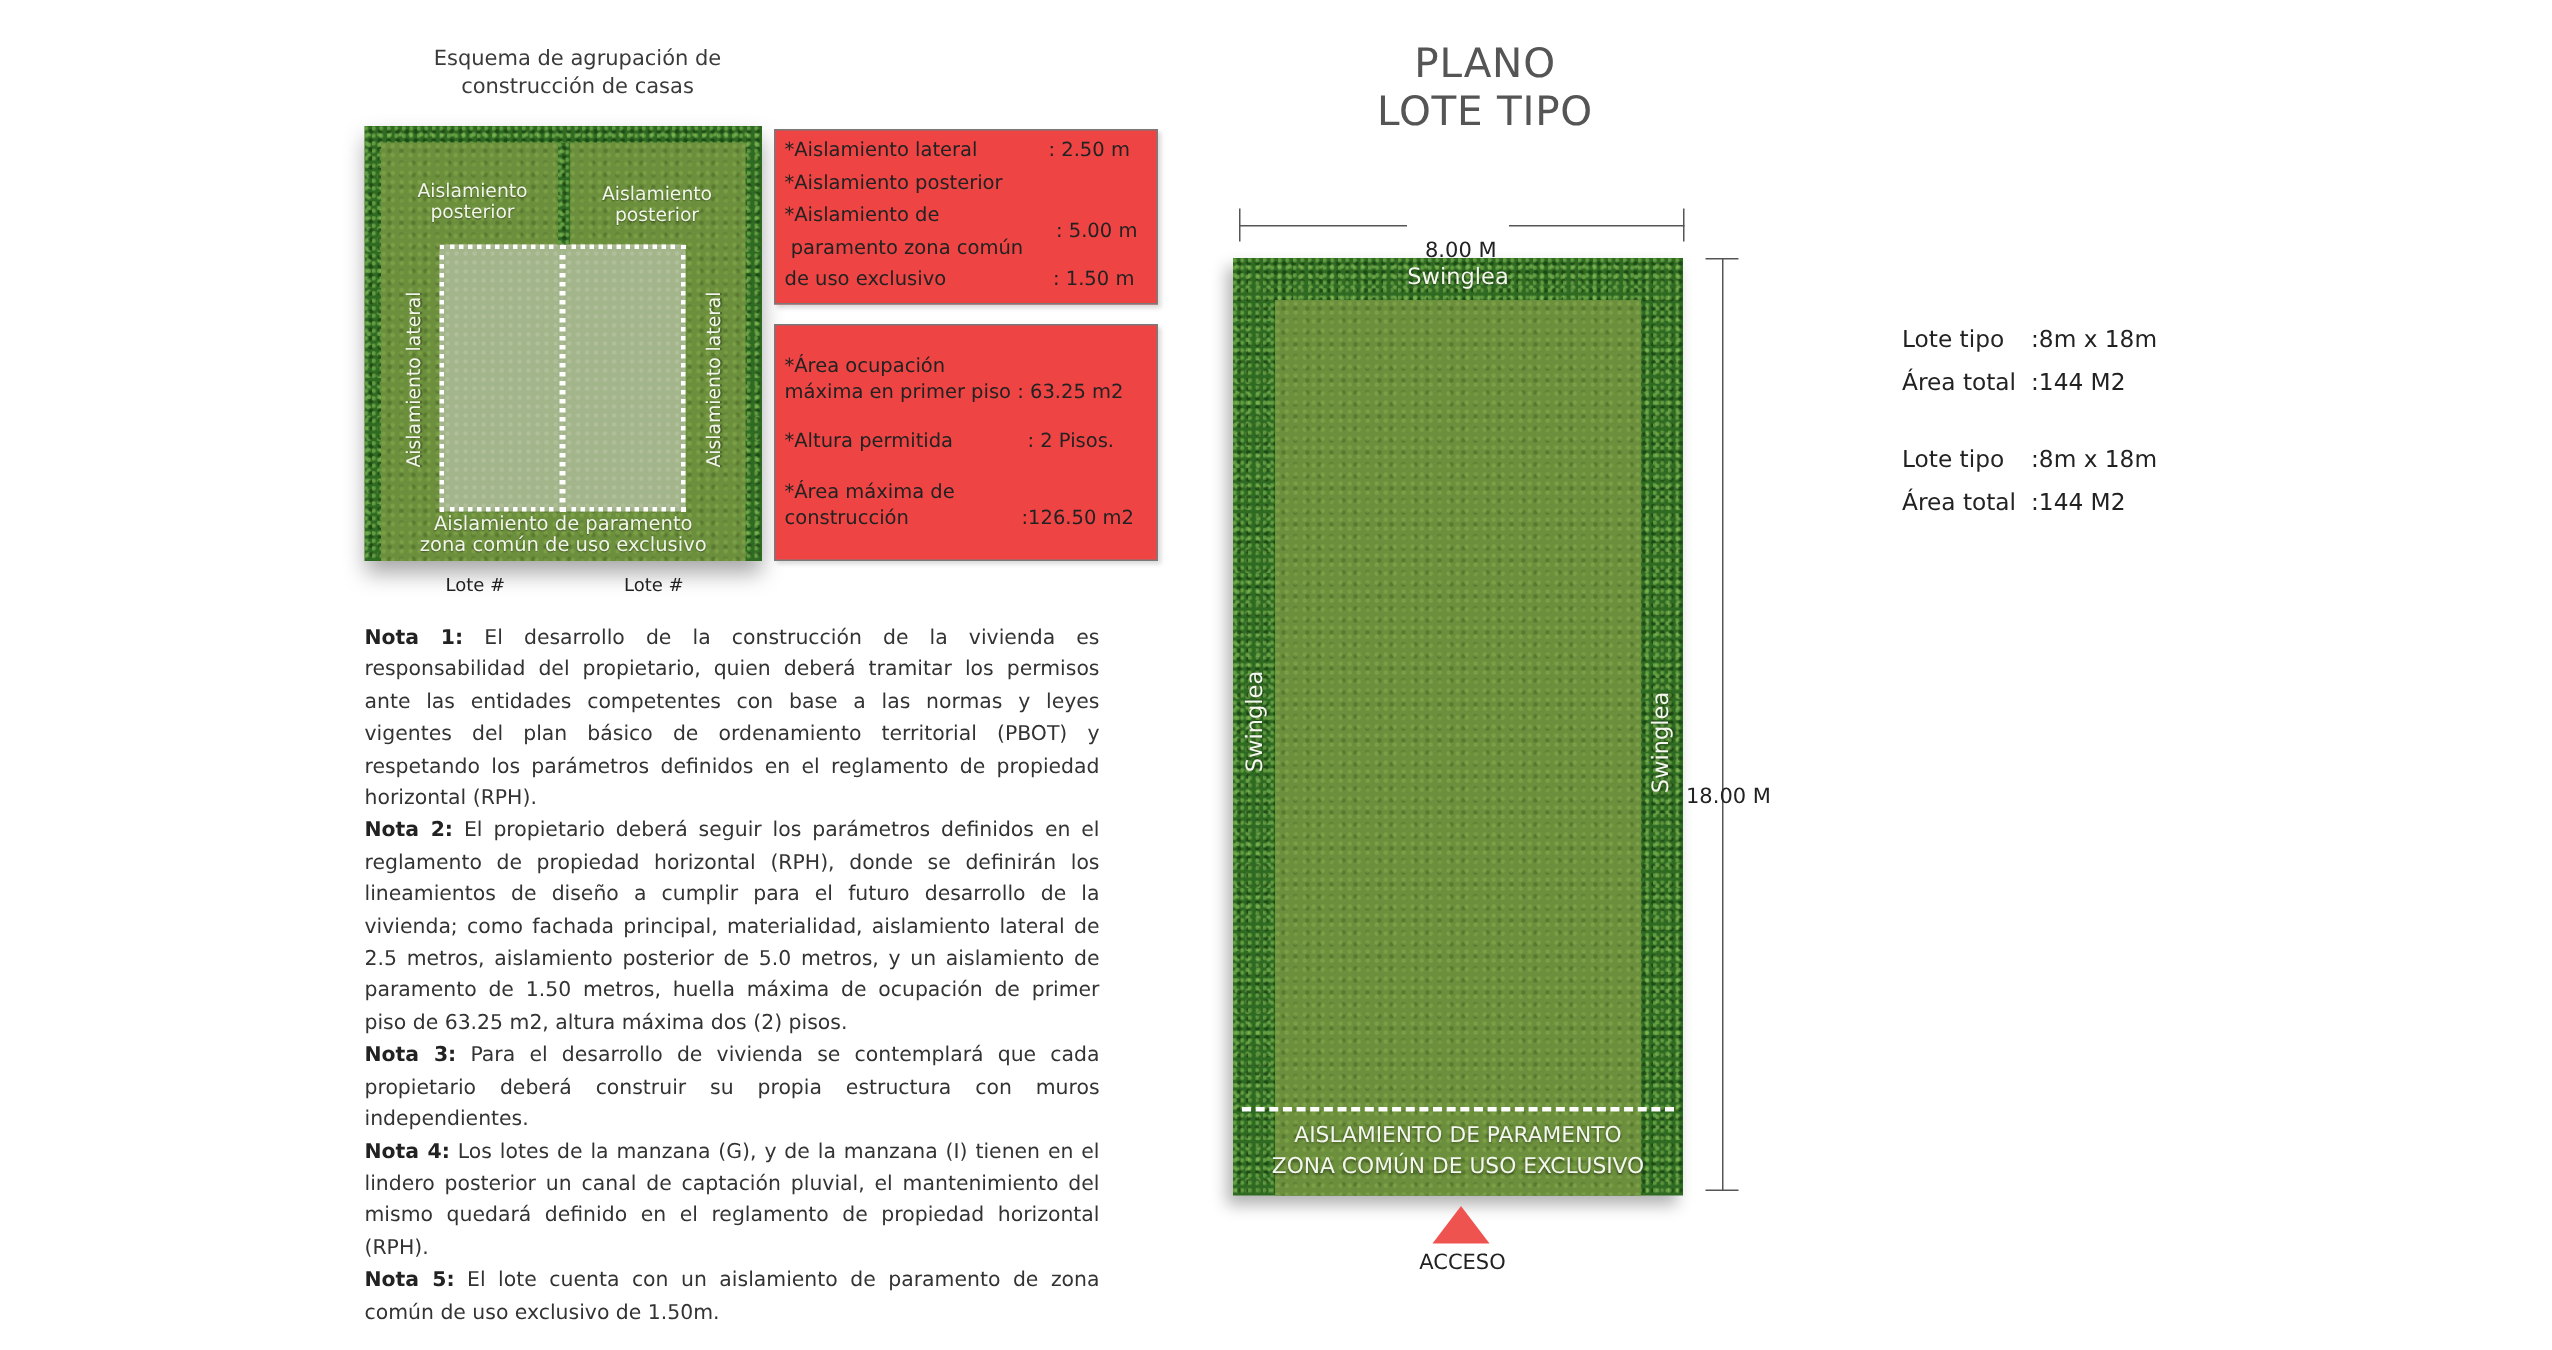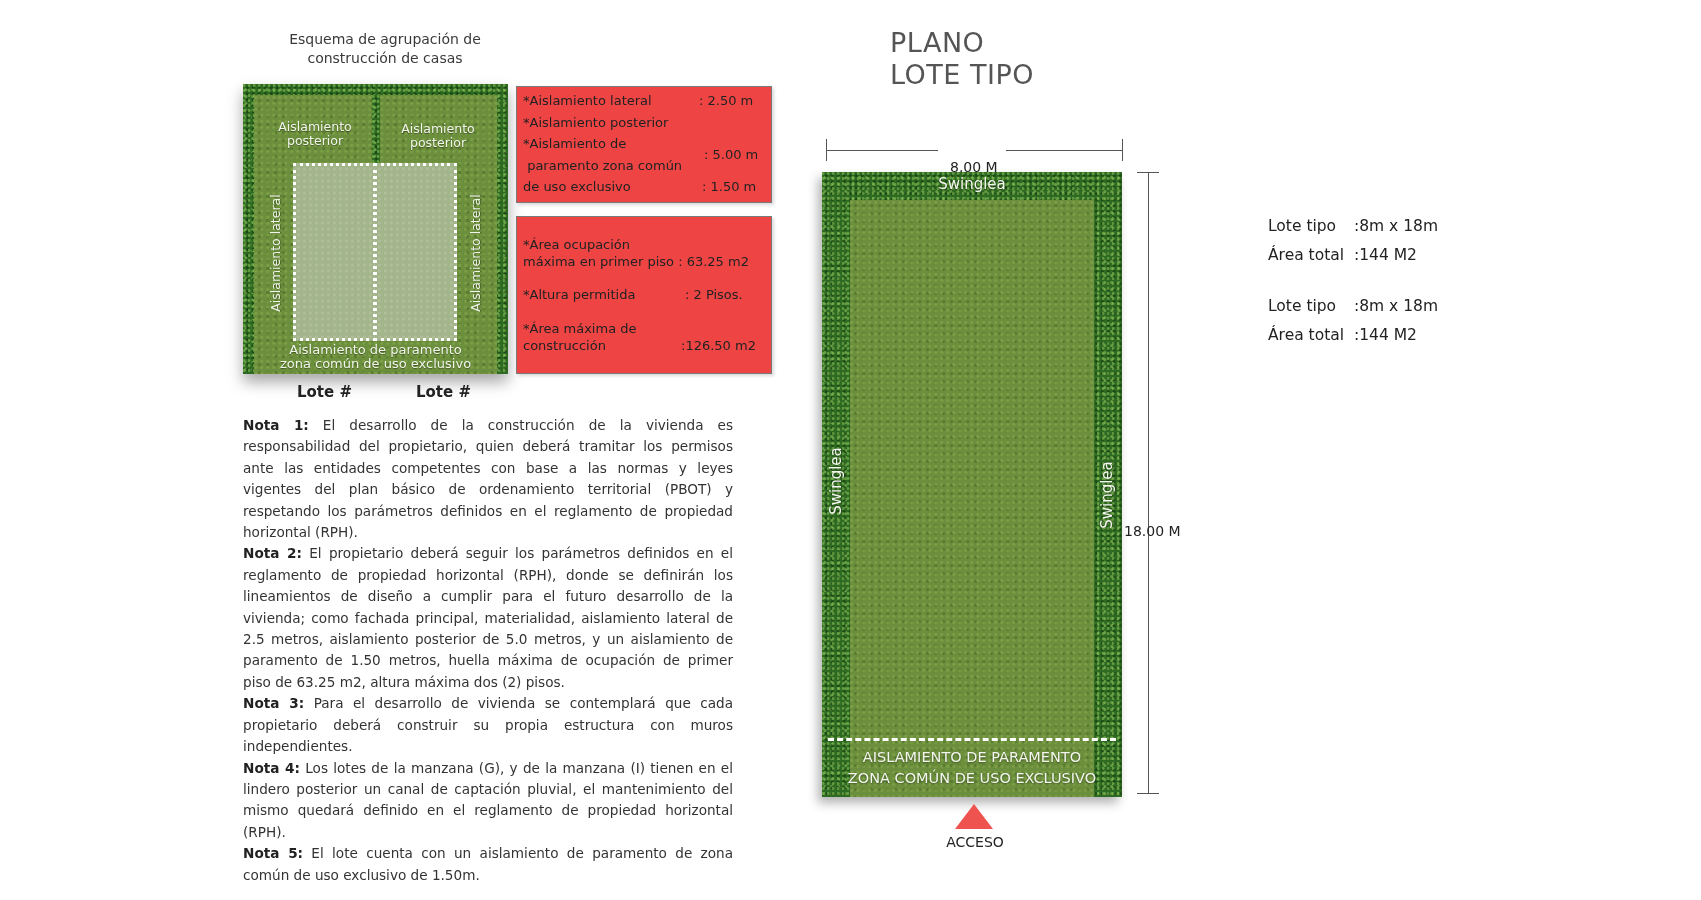--- a/index.html
+++ b/index.html
@@ -35,32 +35,32 @@
   }
 
   
   .schema { left: 243px; top: 84px; width: 265px; height: 290px; box-shadow: 0 8px 14px rgba(0,0,0,.35); }
   .schema .inner { position: absolute; left: 11px; top: 11px; right: 11px; bottom: 0; }
   .schema .divider { position: absolute; left: 129px; top: 11px; width: 8px; height: 90px; }
   .schema-lbl { position: absolute; color: #f2f6ea; font-size: 12.5px; line-height: 14px; text-align: center; text-shadow: 0 1px 1px rgba(0,0,0,.4); }
   .schema-lbl.v { transform: rotate(-90deg); transform-origin: center; white-space: nowrap; }
   .house { position: absolute; border: 3px dotted #ffffff; }
 
-  .lote-lbl { font-size: 15px; color: #222; font-weight: bold; }
+  .lote-lbl { font-size: 12px; color: #222; font-weight: normal; }
 
   
   .info-box { border: 1px solid #7a7a7a; background: #ef4444; font-size: 13px; color: #222; box-shadow: 2px 2px 3px rgba(0,0,0,.15); }
   .info-row { position: absolute; white-space: nowrap; }
 
   
   .notes { left: 243px; top: 415px; width: 490px; font-size: 13.6px; line-height: 21.4px; color: #333; text-align: justify; }
   .notes b { color: #222; }
 
   
-  .plano-title { left: 890px; top: 27px; width: 200px; font-size: 27px; line-height: 32px; color: #555; letter-spacing: 0.5px; }
+  .plano-title { left: 890px; top: 27px; width: 200px; text-align: center; font-size: 27px; line-height: 32px; color: #555; letter-spacing: 0.5px; }
   .dim-h { left: 826px; top: 139px; width: 297px; height: 22px; }
   .dim-h .line { position: absolute; top: 11px; height: 1px; background: #555; }
   .dim-h .tick { position: absolute; top: 0; width: 1px; height: 22px; background: #555; }
   .dim-label { font-size: 14px; color: #222; }
 
   .lot { left: 822px; top: 172px; width: 300px; height: 625px; box-shadow: -4px 6px 10px rgba(0,0,0,.3); }
   .lot .field { position: absolute; left: 28px; top: 28px; right: 28px; bottom: 0; }
   .lot .dash { position: absolute; left: 6px; right: 6px; top: 566px; border-top: 3px dashed #fff; }
   .lot-lbl { position: absolute; color: #f4f7ee; font-size: 15px; text-align: center; white-space: nowrap; text-shadow: 0 1px 2px rgba(0,0,0,.45); }
 

